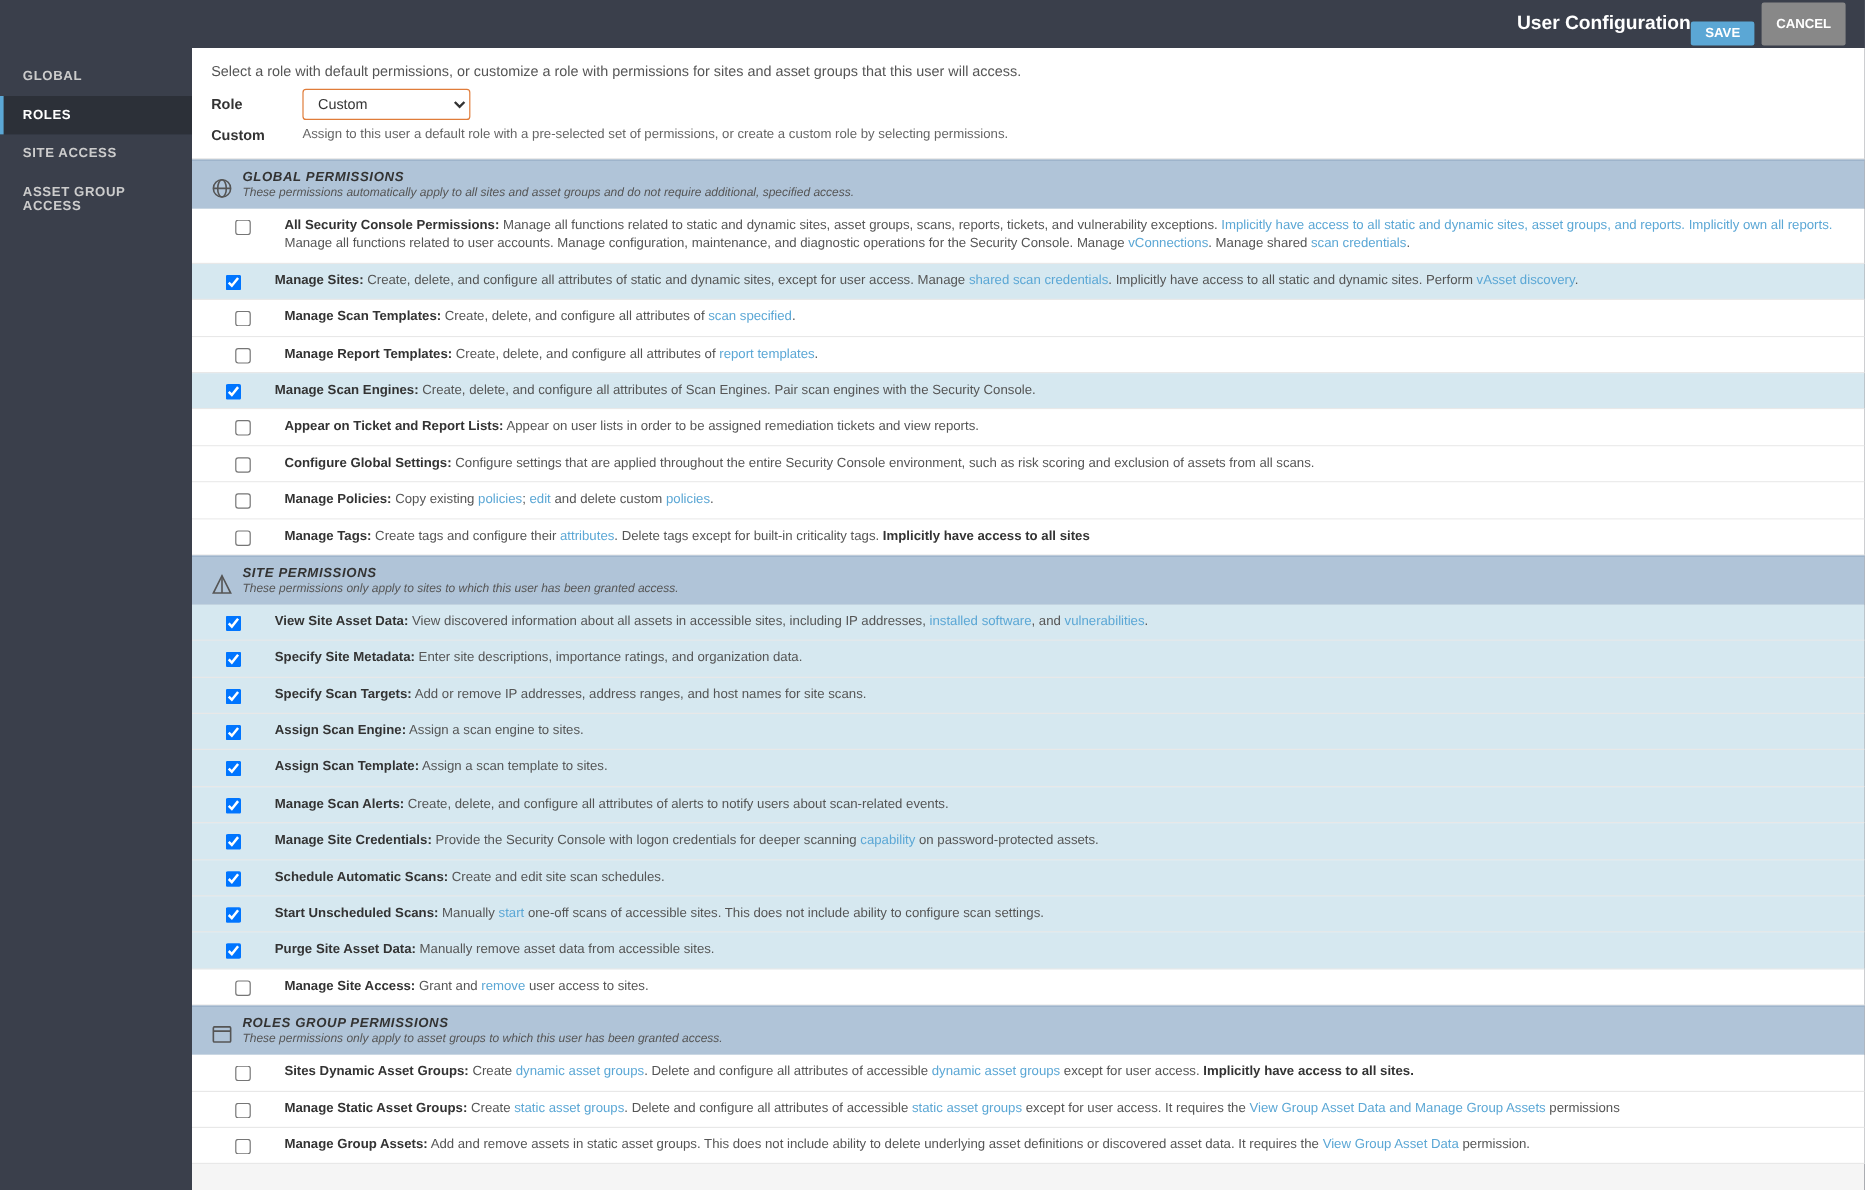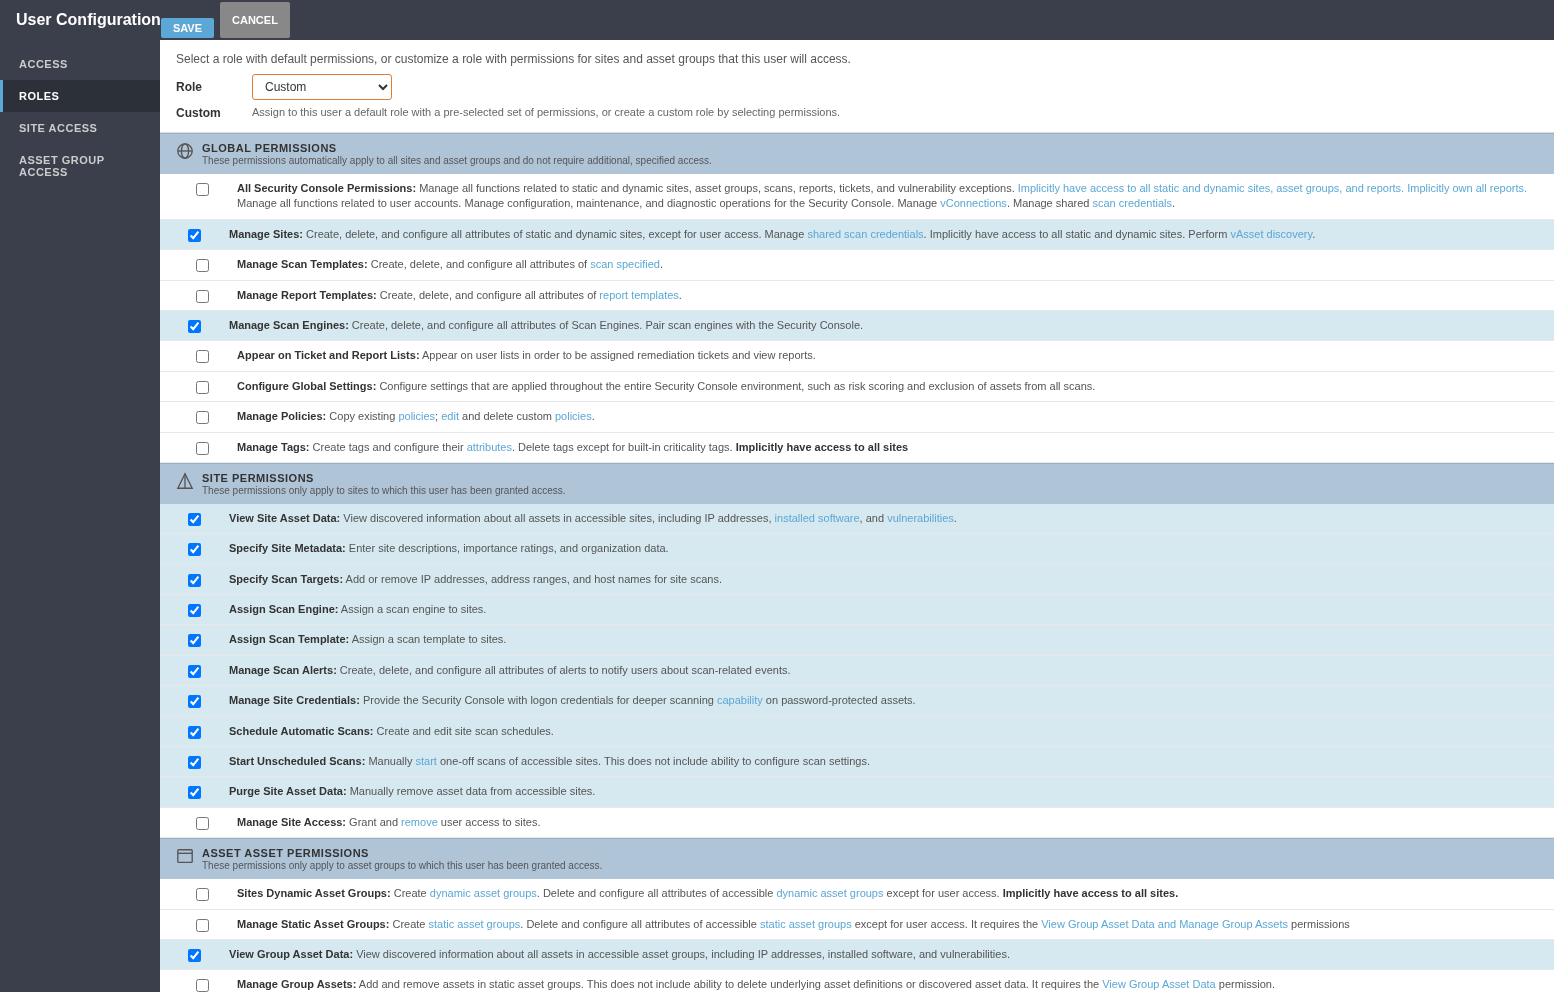--- a/index.html
+++ b/index.html
@@ -5,21 +5,21 @@
     * { box-sizing: border-box; margin: 0; padding: 0; }
     body { font-family: Arial, sans-serif; font-size: 12px; background: #3a3f4b; color: #333; }
 
     #app { display: flex; flex-direction: column; height: 992px; }
 
     
     #header {
       background: #3a3f4b;
       display: flex;
       align-items: center;
-      justify-content: flex-start;
+      justify-content: flex-end;
       padding: 0 16px;
       height: 40px;
       flex-shrink: 0;
     }
     #header-title {
       color: #fff;
       font-size: 16px;
       font-weight: bold;
     }
     #header-buttons { display: flex; gap: 6px; }
@@ -82,25 +82,26 @@
       width: 140px;
       cursor: pointer;
     }
     .custom-row { display: flex; align-items: flex-start; gap: 16px; }
     .custom-label { font-size: 12px; font-weight: bold; color: #333; width: 60px; flex-shrink: 0; }
     .custom-desc { font-size: 11px; color: #666; }
 
     
     .section-header {
       display: flex;
-      align-items: flex-start;
+      align-items: flex-end;
       gap: 8px;
       padding: 8px 16px;
       background: #b0c4d8;
       border-top: 1px solid #9ab0c8;
+      font-style: italic;
     }
     .section-icon {
       width: 18px;
       height: 18px;
       color: #555;
       flex-shrink: 0;
     }
     .section-header-text { }
     .section-header-title {
       font-size: 11px;
@@ -138,21 +139,21 @@
     <span id="header-title">User Configuration</span>
     <div id="header-buttons">
       <button class="header-btn btn-save">SAVE</button>
       <button class="header-btn btn-cancel">CANCEL</button>
     </div>
   </div>
 
   <div id="main">
 
     <div id="sidebar">
-      <div class="sidebar-item">ACCESS</div>
+      <div class="sidebar-item">GLOBAL</div>
       <div class="sidebar-item active">ROLES</div>
       <div class="sidebar-item">SITE ACCESS</div>
       <div class="sidebar-item">ASSET GROUP ACCESS</div>
     </div>
 
     <div id="content">
 
       <div id="top-desc">
         <p>Select a role with default permissions, or customize a role with permissions for sites and asset groups that this user will access.</p>
         <div class="role-row">
@@ -287,36 +288,32 @@
         </div>
       </div>
 
       <div>
         <div class="section-header">
           <svg class="section-icon" viewBox="0 0 20 20" fill="none" stroke="#555" stroke-width="1.5">
             <rect x="2" y="3" width="16" height="14" rx="1"></rect>
             <line x1="2" y1="7" x2="18" y2="7"></line>
           </svg>
           <div class="section-header-text">
-            <div class="section-header-title">ASSET ASSET PERMISSIONS</div>
+            <div class="section-header-title">ROLES GROUP PERMISSIONS</div>
             <div class="section-header-desc">These permissions only apply to asset groups to which this user has been granted access.</div>
           </div>
         </div>
 
         <div class="perm-row">
           <input type="checkbox" style="">
           <span class="perm-text"><strong>Sites Dynamic Asset Groups:</strong> Create <a href="#">dynamic asset groups</a>. Delete and configure all attributes of accessible <a href="#">dynamic asset groups</a> except for user access. <strong>Implicitly have access to all sites.</strong></span>
         </div>
         <div class="perm-row">
           <input type="checkbox" style="">
           <span class="perm-text"><strong>Manage Static Asset Groups:</strong> Create <a href="#">static asset groups</a>. Delete and configure all attributes of accessible <a href="#">static asset groups</a> except for user access. It requires the <a href="#">View Group Asset Data and Manage Group Assets</a> permissions</span>
-        </div>
-        <div class="perm-row checked">
-          <input type="checkbox" checked="" style="">
-          <span class="perm-text"><strong>View Group Asset Data:</strong> View discovered information about all assets in accessible asset groups, including IP addresses, installed software, and vulnerabilities.</span>
         </div>
         <div class="perm-row">
           <input type="checkbox" style="">
           <span class="perm-text"><strong>Manage Group Assets:</strong> Add and remove assets in static asset groups. This does not include ability to delete underlying asset definitions or discovered asset data. It requires the <a href="#">View Group Asset Data</a> permission.</span>
         </div>
       </div>
 
     </div>
   </div>
 </div>

